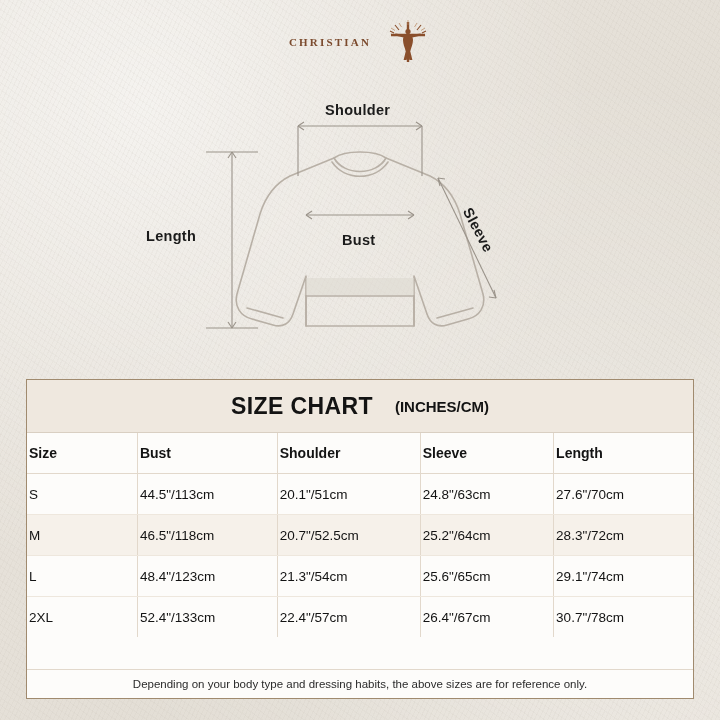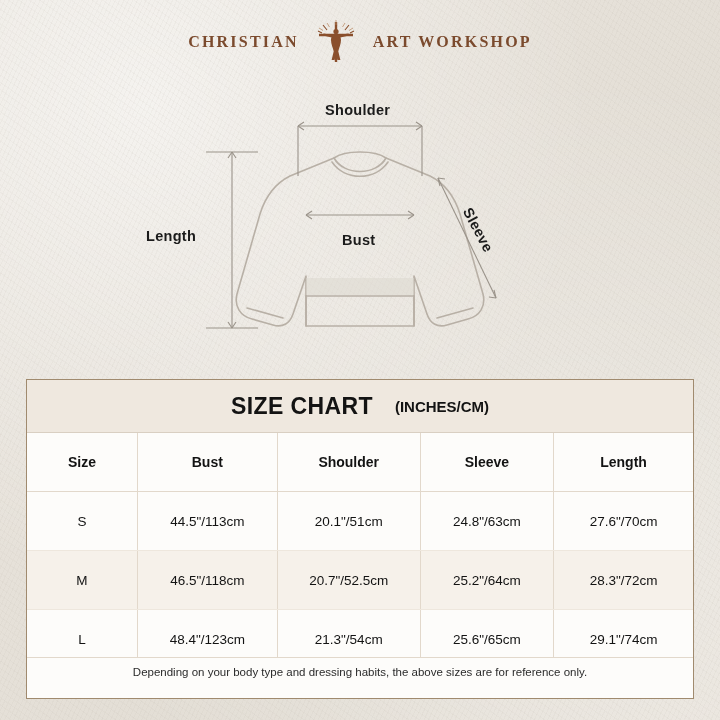--- a/index.html
+++ b/index.html
@@ -38,21 +38,21 @@
     top: 18px;
     left: 0;
     width: 100%;
     display: flex;
     align-items: center;
     justify-content: center;
     gap: 14px;
   }
   .brand-word {
     font-family: "Liberation Serif", serif;
-    font-size: 16px;
+    font-size: 11px;
     letter-spacing: 2.2px;
     color: #7b4a2d;
     font-weight: bold;
     white-space: nowrap;
   }
   .brand-logo {
     width: 46px;
     height: 48px;
     position: relative;
     flex: 0 0 auto;
@@ -119,26 +119,26 @@
     font-size: 15px;
     color: #131313;
     text-align: right;
   }
   table {
     width: 100%;
     border-collapse: collapse;
     table-layout: fixed;
   }
   th, td {
-    text-align: center;
+    text-align: left;
     font-size: 13.5px;
     color: #131313;
     border-right: 1px solid #e2d8cb;
     height: 40px;
-    padding: 9px 2px;
+    padding: 0 2px;
     margin-left: 16px;
   }
   th:last-child, td:last-child { border-right: none; }
   thead th {
     font-weight: bold;
     font-size: 14px;
     background: #fdfcfa;
     border-bottom: 1px solid #e2d8cb;
   }
   tbody tr.alt td { background: #f6f1ea; }
@@ -146,21 +146,21 @@
   tbody tr:last-child td { border-bottom: none; }
   th.col-size, td.col-size { width: 16.5%; }
   th.col-b, td.col-b { width: 21%; }
   th.col-s, td.col-s { width: 21.5%; }
   th.col-sl, td.col-sl { width: 20%; }
   th.col-l, td.col-l { width: 21%; }
 
   .footnote {
     position: absolute;
     left: 0;
-    bottom: 12px;
+    bottom: 0;
     width: 100%;
     height: 28px;
     display: flex;
     align-items: center;
     justify-content: center;
     background: #fdfcfa;
     border-top: 1px solid #e2d8cb;
     font-size: 11.5px;
     color: #2b2b2b;
   }
@@ -185,21 +185,20 @@
           <circle cx="23" cy="13.5" r="2.6"></circle>
           <path d="M23 16 C20.2 16 18 18.6 18 22 C18 26 20 30 20.6 33 L25.4 33 C26 30 28 26 28 22 C28 18.6 25.8 16 23 16 Z"></path>
           <path d="M23 17.5 L10.5 15.5 L10 17.6 L23 20.5 L36 17.6 L35.5 15.5 Z"></path>
           <path d="M20.8 33 L18.6 42 L21.6 42 L23 36 L24.4 42 L27.4 42 L25.2 33 Z"></path>
         </g>
         <g stroke="#b98a64" stroke-width="0.9" fill="none" opacity="0.85">
           <path d="M23 2 L23 7 M14 5 L16.5 9 M32 5 L29.5 9 M6 10 L10 12.5 M40 10 L36 12.5"></path>
         </g>
       </svg>
     </span>
-    <span class="brand-word">ART WORKSHOP</span>
   </div>
 
   <div class="diagram">
     <svg width="720" height="295" viewBox="0 0 720 295" xmlns="http://www.w3.org/2000/svg">
 
       <g fill="none" stroke="#b8b0a6" stroke-width="1.6" stroke-linejoin="round" stroke-linecap="round">
         <path d="M334 78
                  C345 70, 375 70, 386 78
                  L430 96
                  C446 104, 455 118, 460 134
@@ -292,18 +291,25 @@
           <td class="col-sl">25.2"/64cm</td>
           <td class="col-l">28.3"/72cm</td>
         </tr>
         <tr>
           <td class="col-size">L</td>
           <td class="col-b">48.4"/123cm</td>
           <td class="col-s">21.3"/54cm</td>
           <td class="col-sl">25.6"/65cm</td>
           <td class="col-l">29.1"/74cm</td>
         </tr>
+        <tr>
+          <td class="col-size">2XL</td>
+          <td class="col-b">52.4"/133cm</td>
+          <td class="col-s">22.4"/57cm</td>
+          <td class="col-sl">26.4"/67cm</td>
+          <td class="col-l">30.7"/78cm</td>
+        </tr>
       </tbody>
     </table>
 
     <div class="footnote">Depending on your body type and dressing habits, the above sizes are for reference only.</div>
   </div>
 </div>
 
 </body></html>

